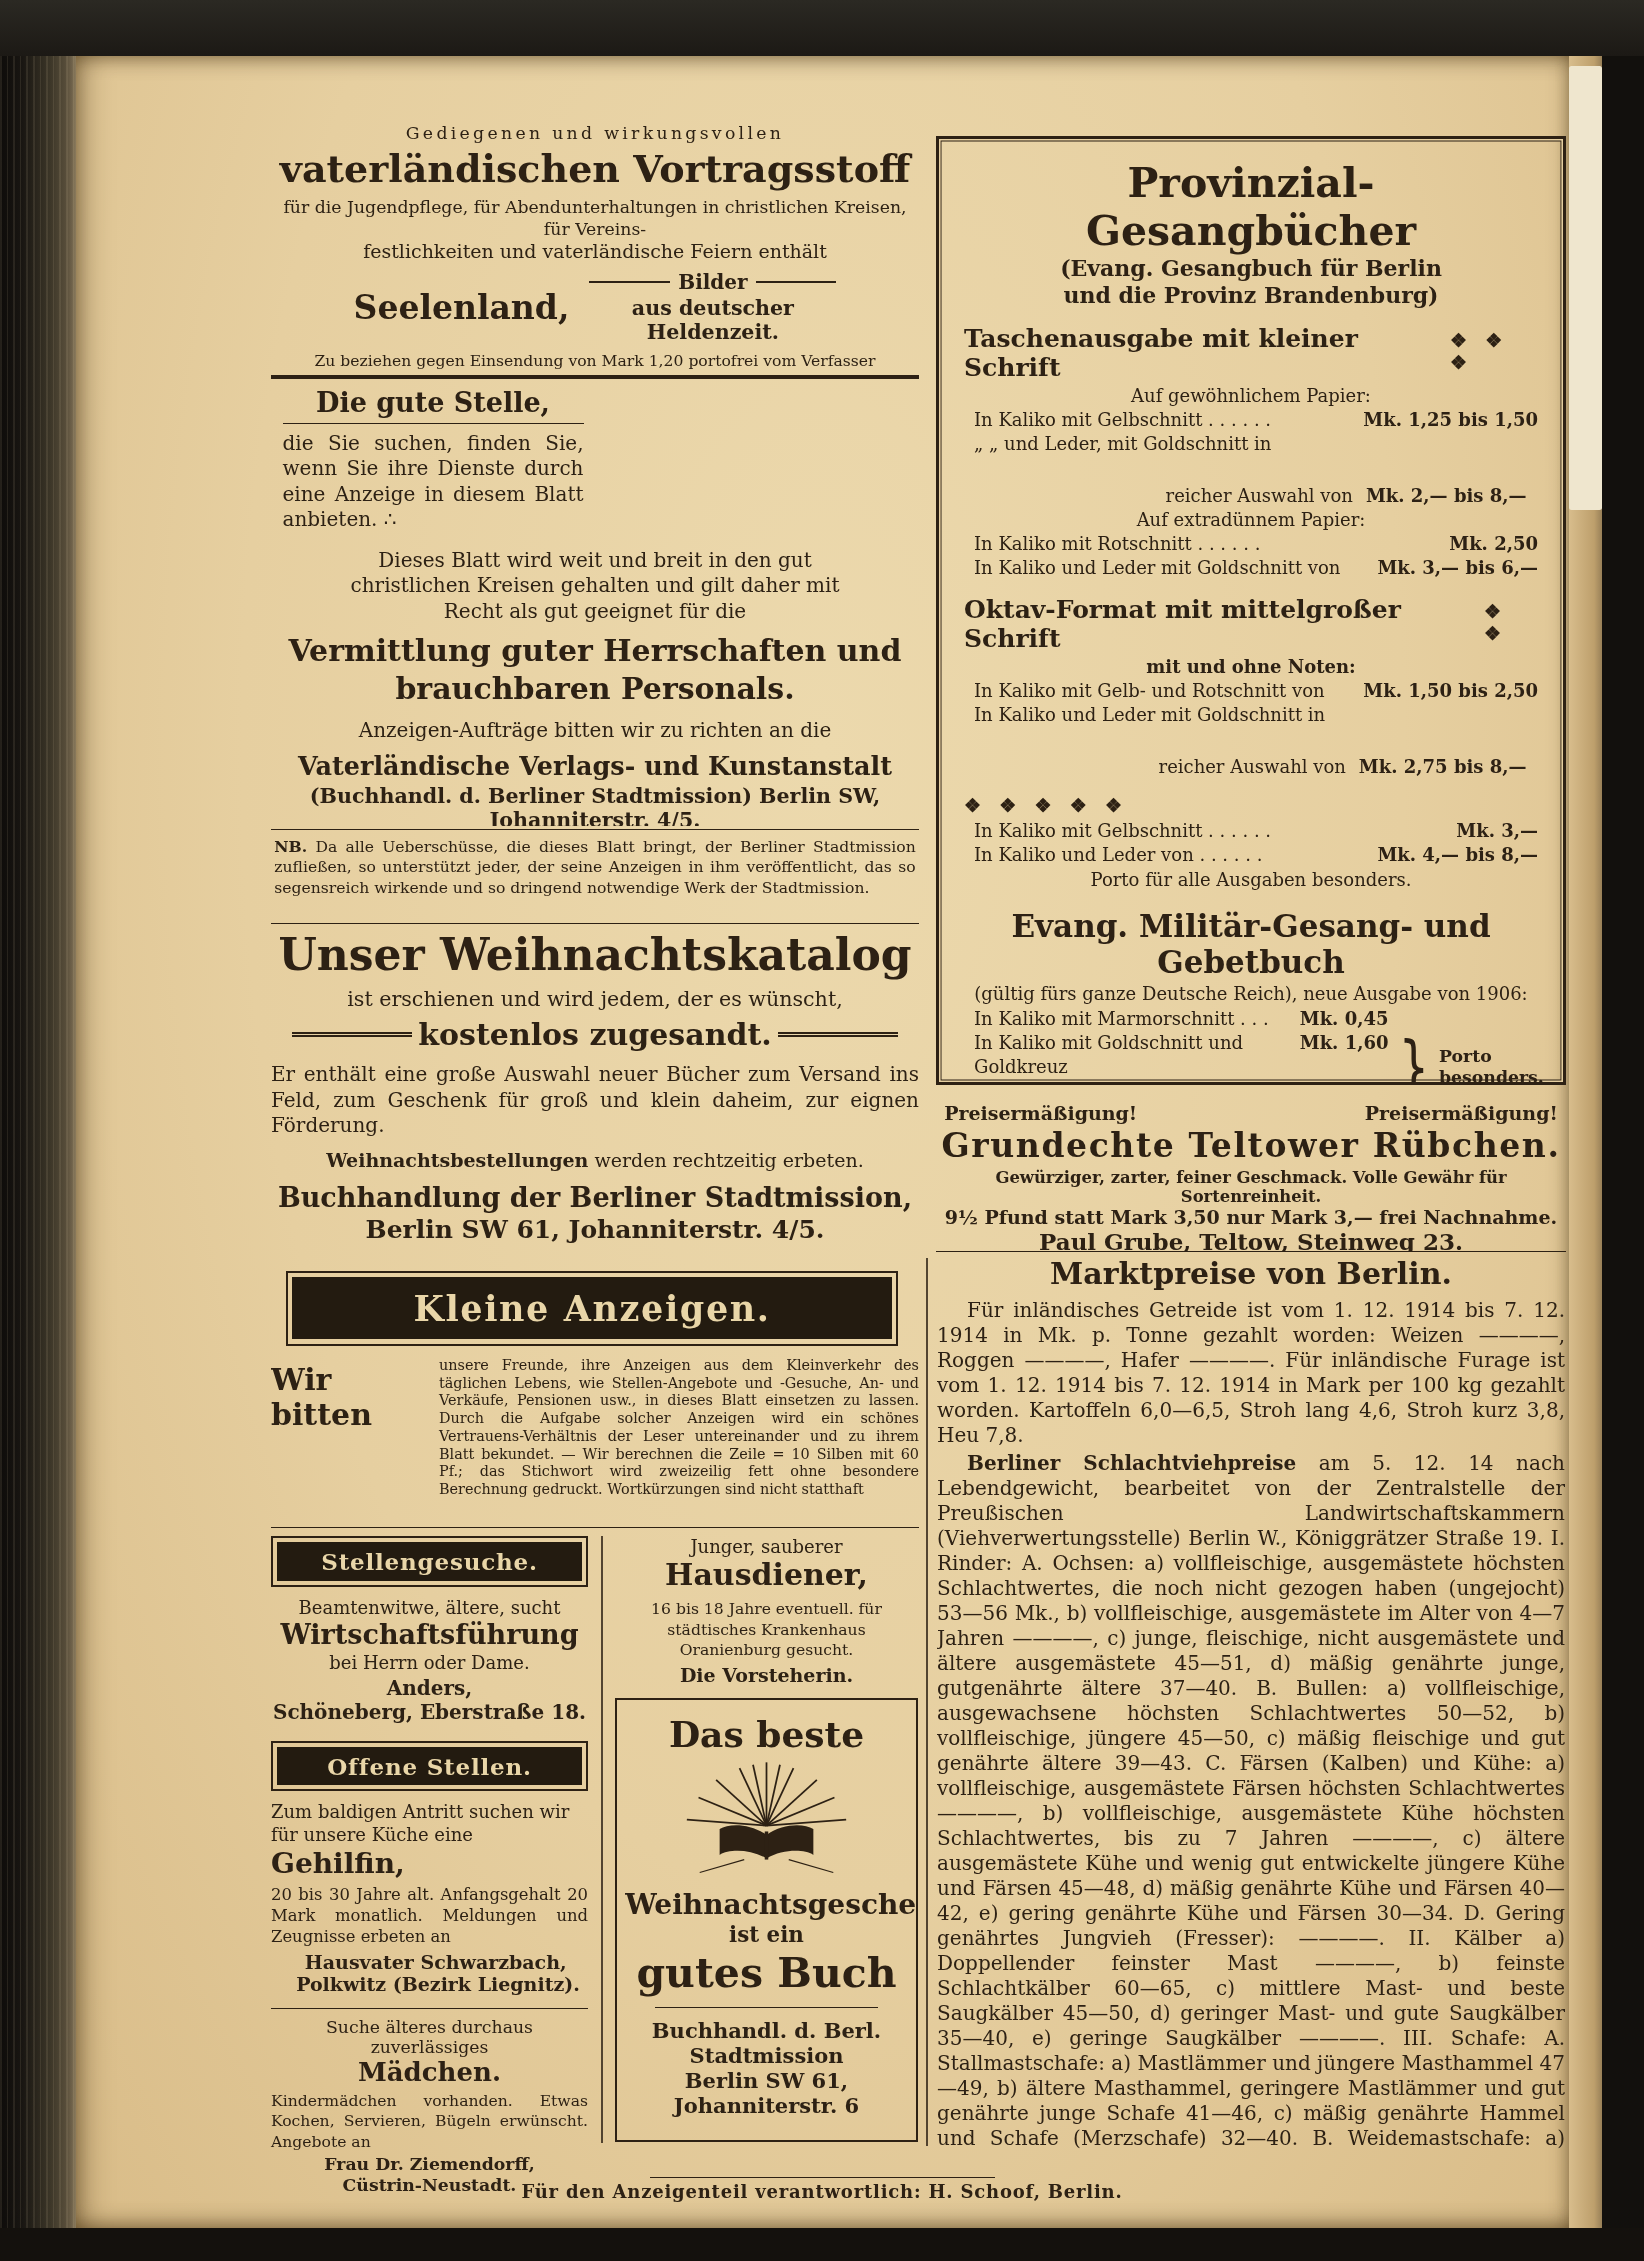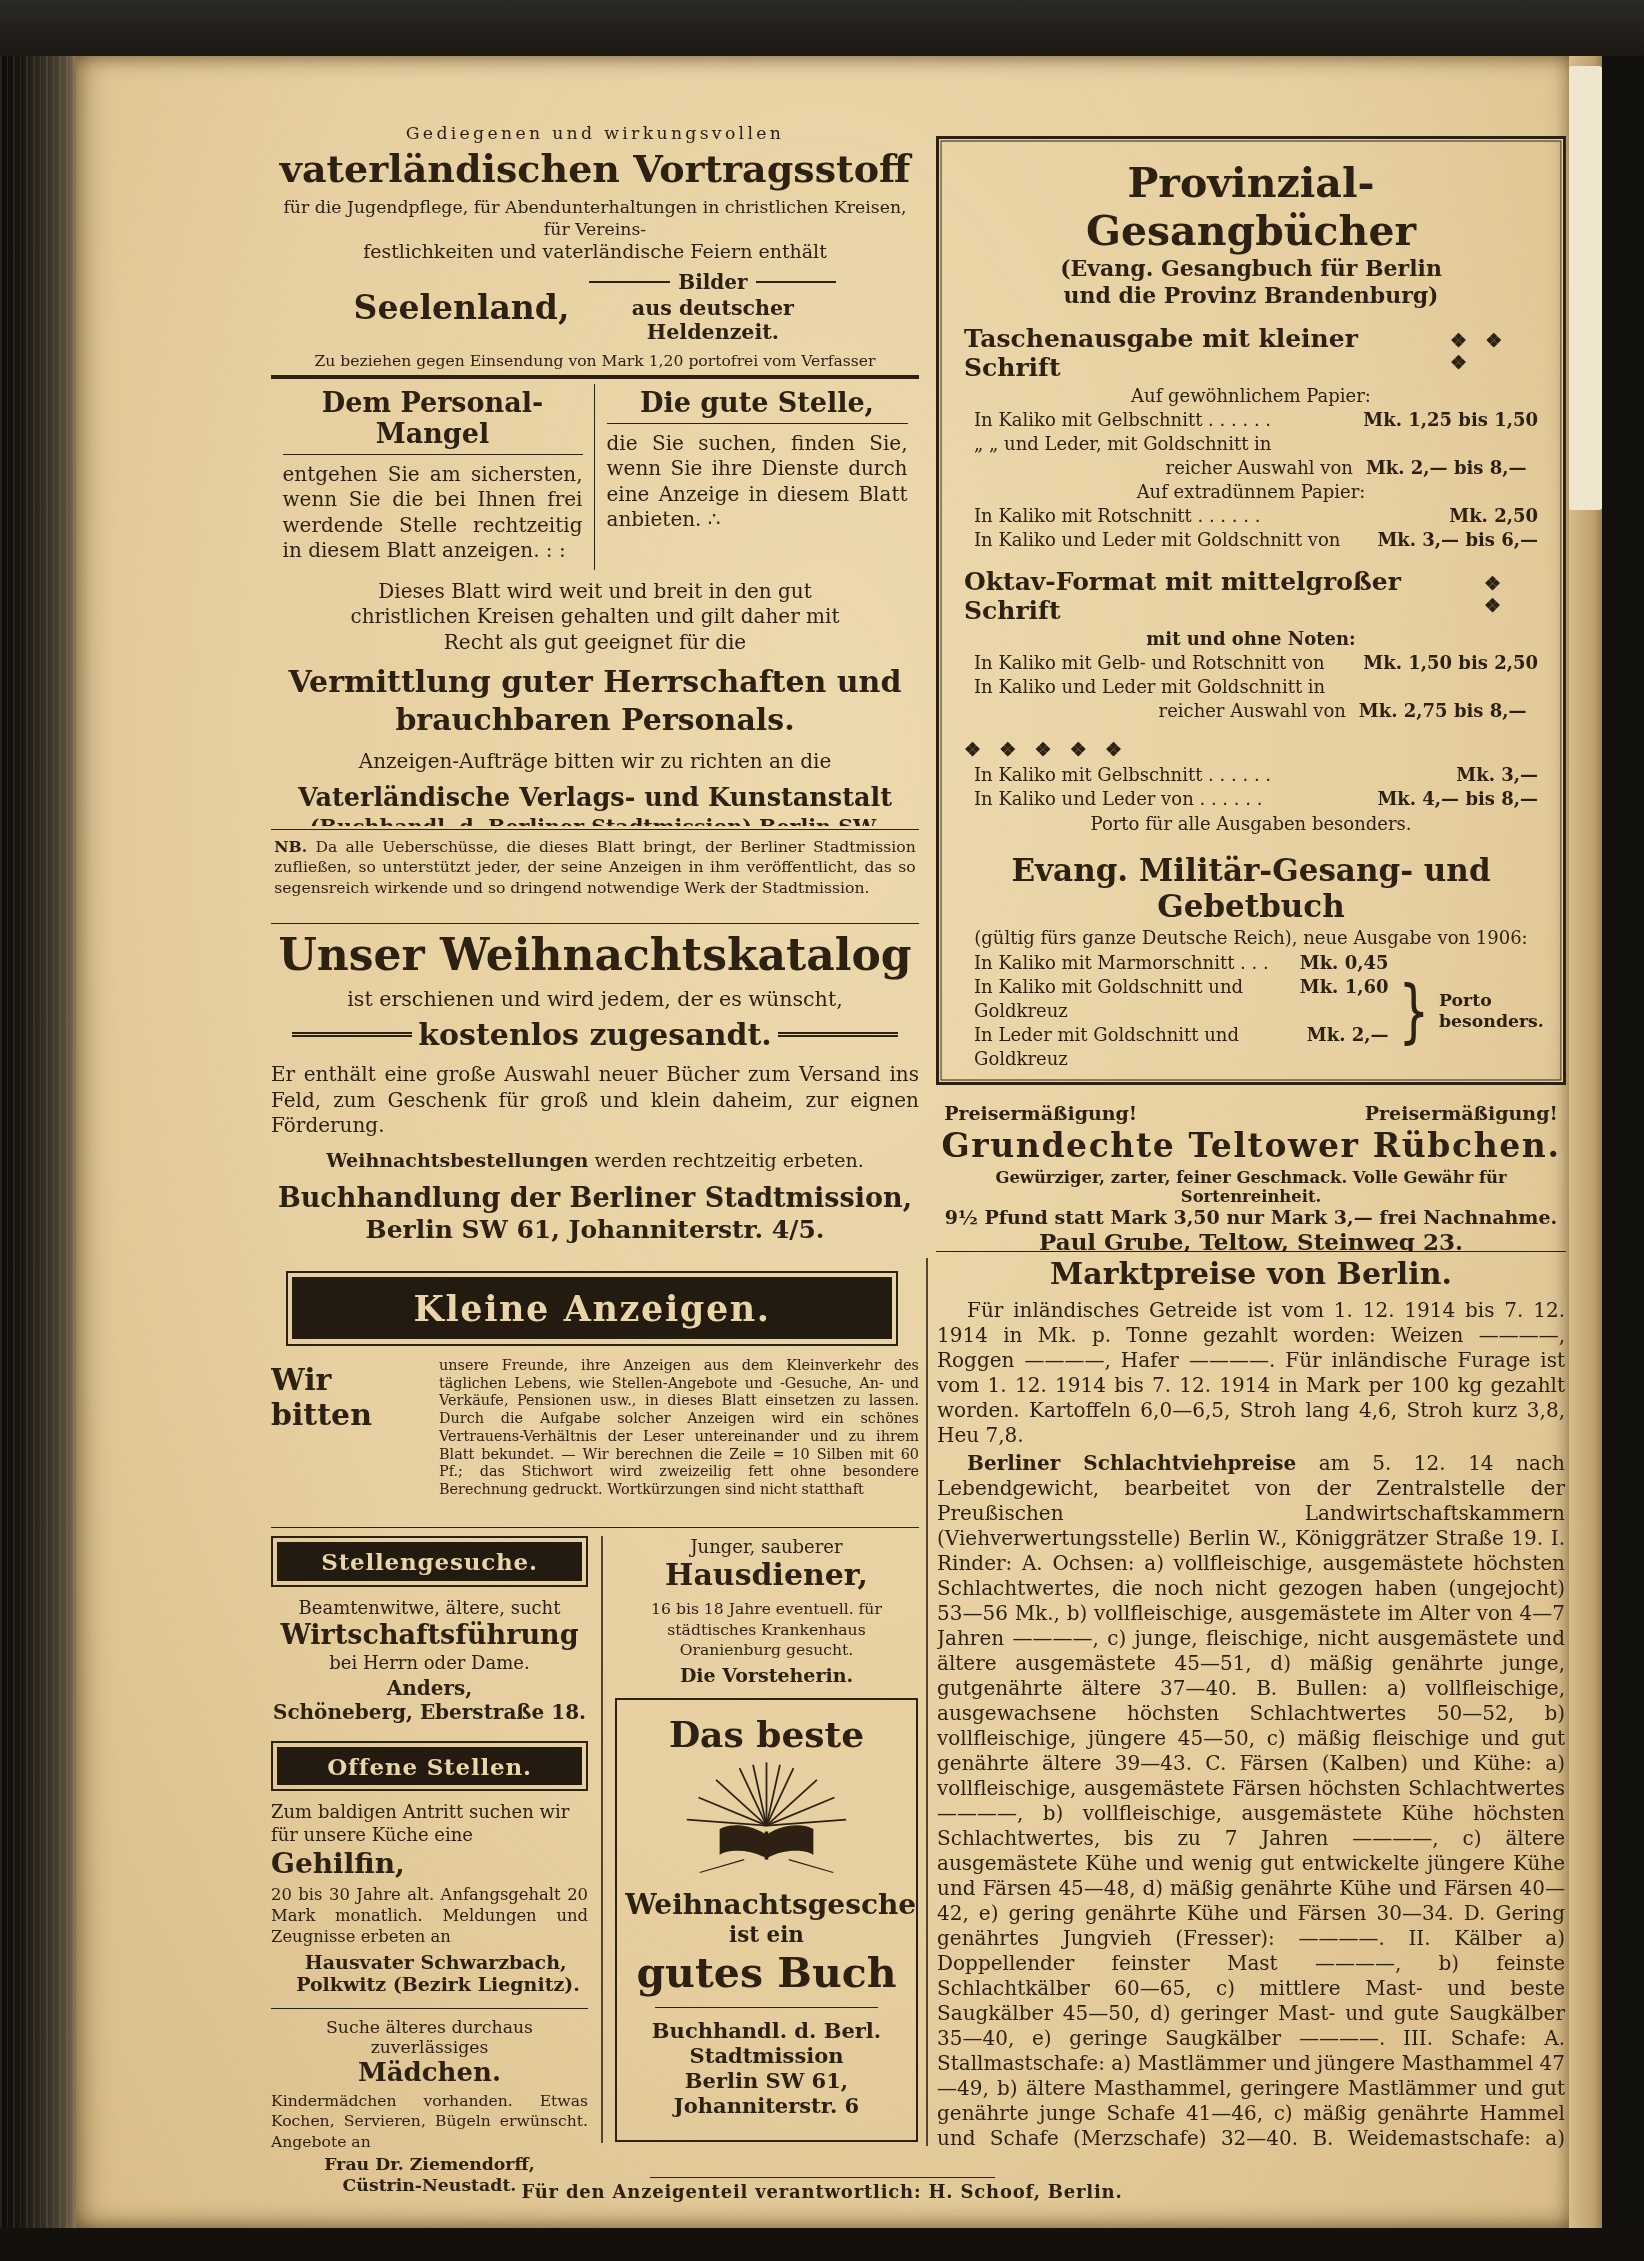--- a/index.html
+++ b/index.html
@@ -127,21 +127,21 @@
 
   
   #gesang-box { left:936px; top:136px; width:630px; height:949px; border:3.3px solid #2d2114;
                 box-shadow: inset 0 0 0 1.6px #e6cfa0, inset 0 0 0 2.5px #2d2114; padding:20px 25px; text-align:center; overflow:hidden; }
   .gb-title { font-size:41px; font-weight:bold; }
   .gb-sub { font-size:22px; font-weight:bold; line-height:27px; }
   .ghead { display:flex; gap:15px; align-items:baseline; font-size:25px; font-weight:bold; margin:15px 0 3.3px; text-align:left; }
   .ghead .marks { font-size:19px; letter-spacing:5.8px; }
   .gnote { font-size:18px; margin:1.6px 0; }
   .prow { display:flex; justify-content:space-between; font-size:18px; line-height:24px; text-align:left; padding-left:10px; }
-  .prow.cont { justify-content:flex-end; gap:13px; padding-right:11.5px; }
+  .prow.cont { justify-content:flex-end; gap:13px; padding-right:11.5px;margin-top:28px; }
   .pprice { font-weight:bold; white-space:nowrap; }
   .ghead-c { font-size:31px; font-weight:bold; margin-top:18px; }
   .gsub-c { font-size:18px; margin:3.3px 0 3.3px; }
   .brace-wrap { display:flex; align-items:center; justify-content:center; gap:3.3px; }
   .brace-rows { width:465px; }
   .brace { font-size:69px; line-height:.9; font-family:"DejaVu Sans","Liberation Sans",sans-serif; transform:scaleX(.7); }
   .brace-label { font-size:17.3px; font-weight:bold; text-align:left; line-height:21.4px; width:99px; }
 
   
   #ruebchen { left:936px; top:1099px; width:630px; height:153px; border-bottom:1.6px solid #2d2114; padding:3.3px 0 5px; }
@@ -191,24 +191,20 @@
         <span class="bilder-sub" style="display:block">aus deutscher Heldenzeit.</span>
       </span>
     </div>
     <div class="vt-order1">Zu beziehen gegen Einsendung von Mark 1,20 portofrei vom Verfasser</div>
     <div class="vt-order2">Dr. Otto Böckel, Michendorf (Mark) oder von der</div>
 
   </section>
 
   <section class="abs hide" id="ad-personal">
     <div class="pm-cols">
-      <div class="pm-col pm-col-l">
-        <div class="pm-h">Dem Personal-Mangel</div>
-        <p class="pm-body">entgehen Sie am sichersten, wenn Sie die bei Ihnen frei werdende Stelle rechtzeitig in diesem Blatt anzeigen.  : :</p>
-      </div>
       <div class="pm-col">
         <div class="pm-h">Die gute Stelle,</div>
         <p class="pm-body">die Sie suchen, finden Sie, wenn Sie ihre Dienste durch eine Anzeige in diesem Blatt anbieten.  ∴</p>
       </div>
     </div>
     <p class="pm-middle">Dieses Blatt wird weit und breit in den gut christlichen Kreisen gehalten und gilt daher mit Recht als gut geeignet für die</p>
     <div class="pm-big">Vermittlung guter Herrschaften und brauchbaren Personals.</div>
     <div class="pm-route">Anzeigen-Aufträge bitten wir zu richten an die</div>
     <div class="pm-company">Vaterländische Verlags- und Kunstanstalt</div>
     <div class="pm-company2">(Buchhandl. d. Berliner Stadtmission) Berlin SW, Johanniterstr. 4/5.</div>

